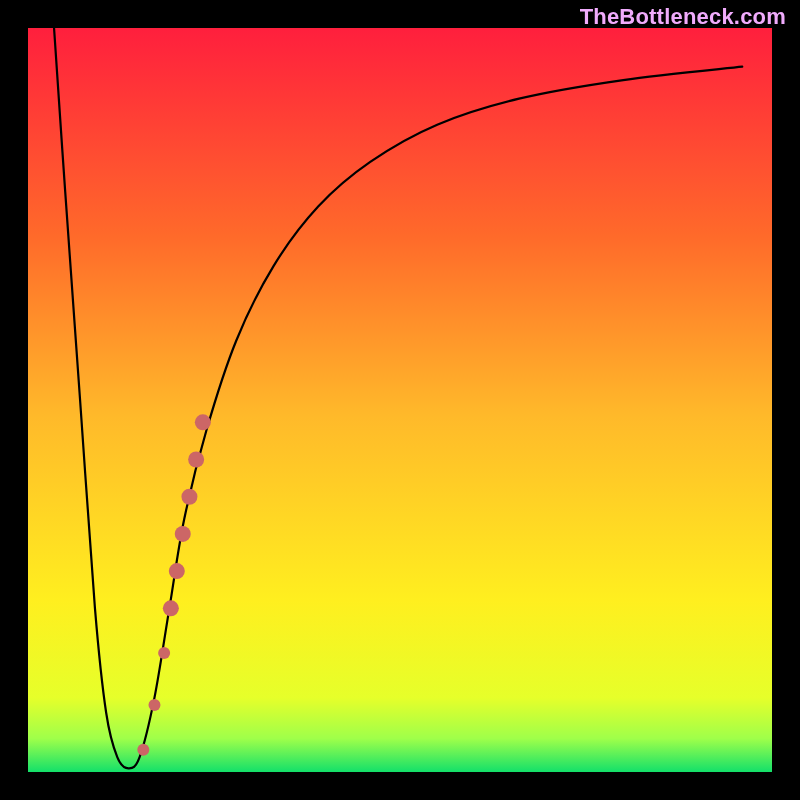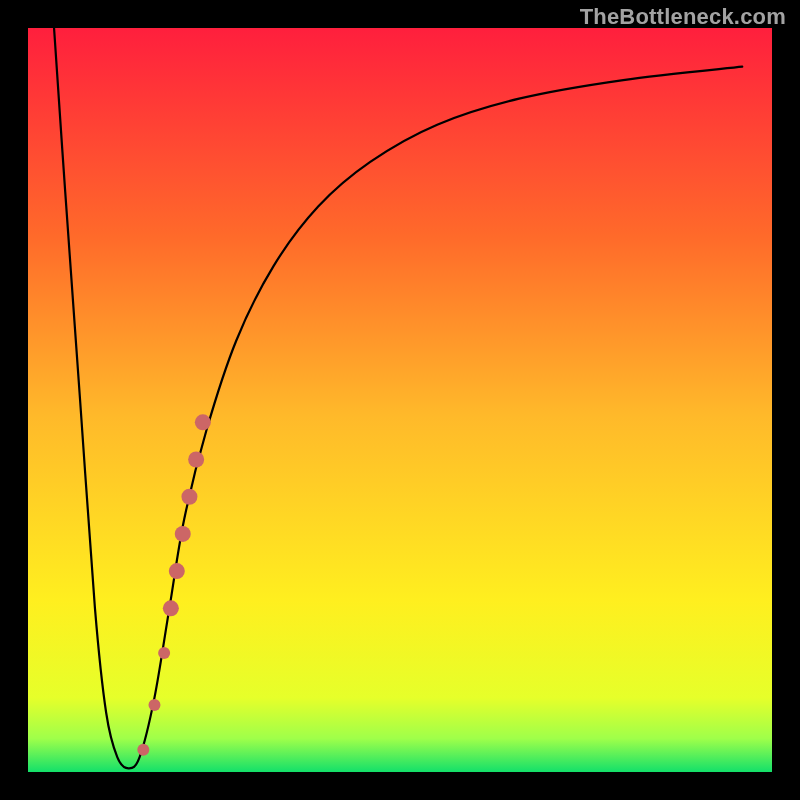--- a/index.html
+++ b/index.html
@@ -26,21 +26,21 @@
     height: 744px;
     overflow: hidden;
   }
   .watermark {
     position: absolute;
     top: 4px;
     right: 14px;
     font-family: Arial, Helvetica, sans-serif;
     font-size: 22px;
     font-weight: 600;
-    color: #a3a3a3;
+    color: #f0abfc;
     letter-spacing: 0.2px;
     user-select: none;
   }
 </style>
 </head>
 <body>
 
 <div class="frame">
   <div class="plot">
     <svg width="744" height="744" viewBox="0 0 744 744">

